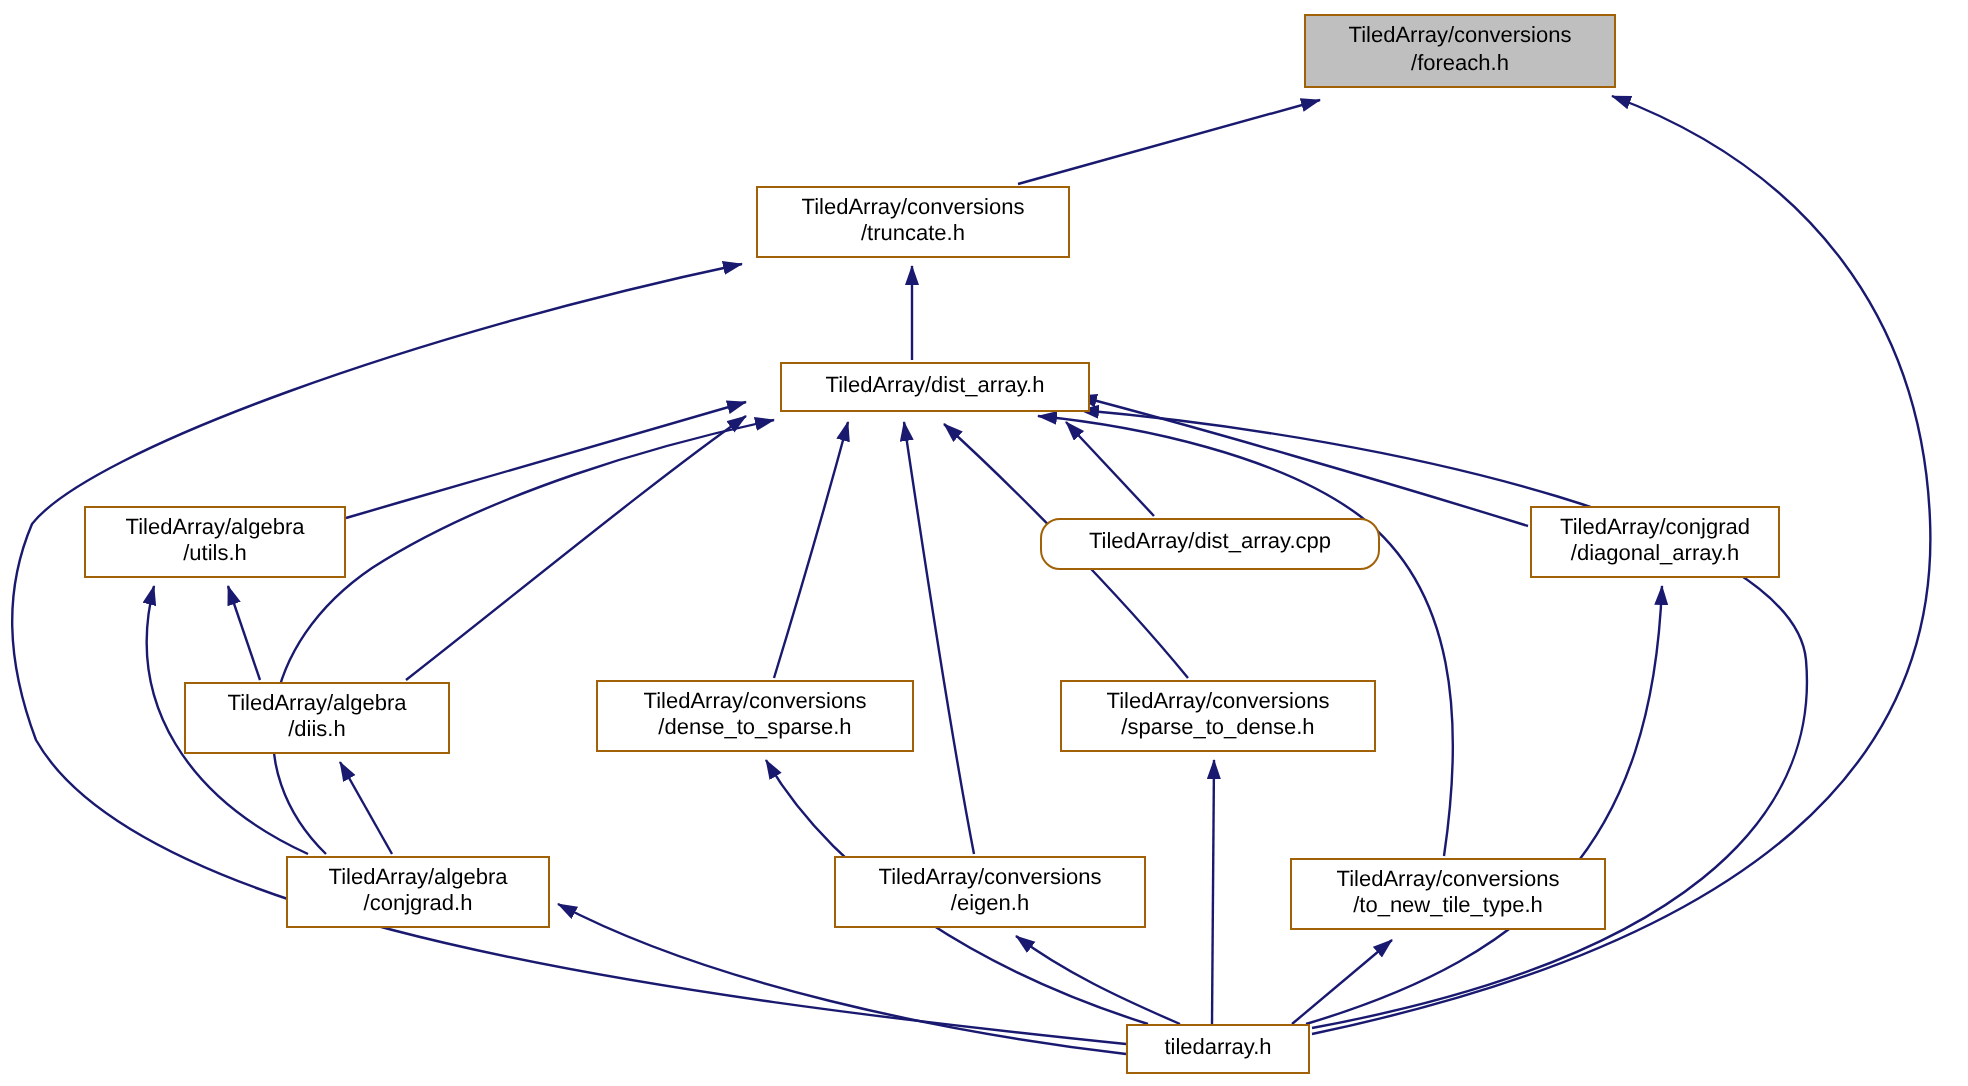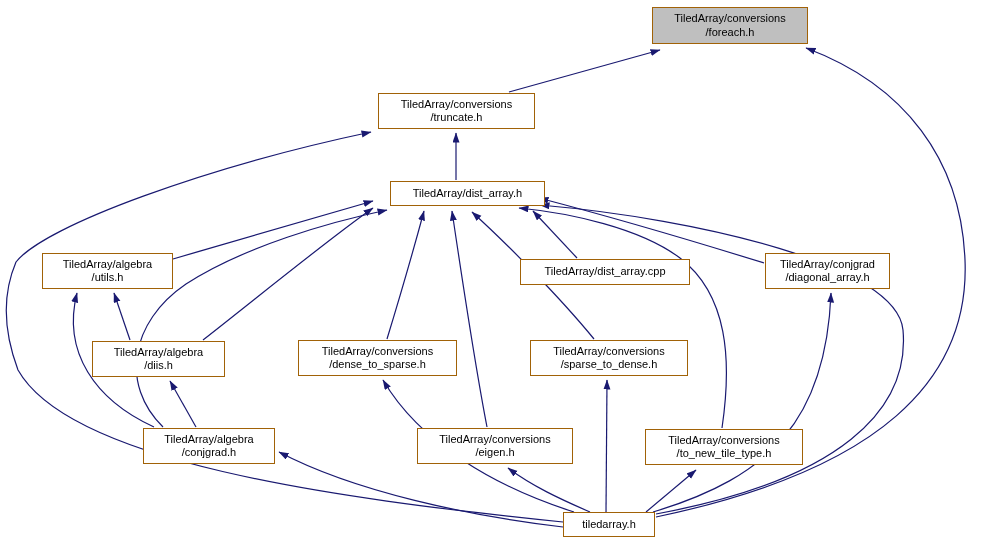--- a/index.html
+++ b/index.html
@@ -54,21 +54,21 @@
 /foreach.h</div>
 
   <div class="node" style="left:378px;top:93px;width:157px;height:36px;">TiledArray/conversions
 /truncate.h</div>
 
   <div class="node" style="left:378px;top:181px;width:155px;height:25px;margin-left:12px;">TiledArray/dist_array.h</div>
 
   <div class="node" style="left:42px;top:253px;width:131px;height:36px;">TiledArray/algebra
 /utils.h</div>
 
-  <div class="node" style="left:520px;top:259px;width:170px;height:26px;">TiledArray/dist_array.cpp</div>
+  <div class="node" style="left:520px;top:259px;width:170px;height:26px;border-radius:10px;">TiledArray/dist_array.cpp</div>
 
   <div class="node" style="left:765px;top:253px;width:125px;height:36px;">TiledArray/conjgrad
 /diagonal_array.h</div>
 
   <div class="node" style="left:92px;top:341px;width:133px;height:36px;">TiledArray/algebra
 /diis.h</div>
 
   <div class="node" style="left:298px;top:340px;width:159px;height:36px;">TiledArray/conversions
 /dense_to_sparse.h</div>
 

